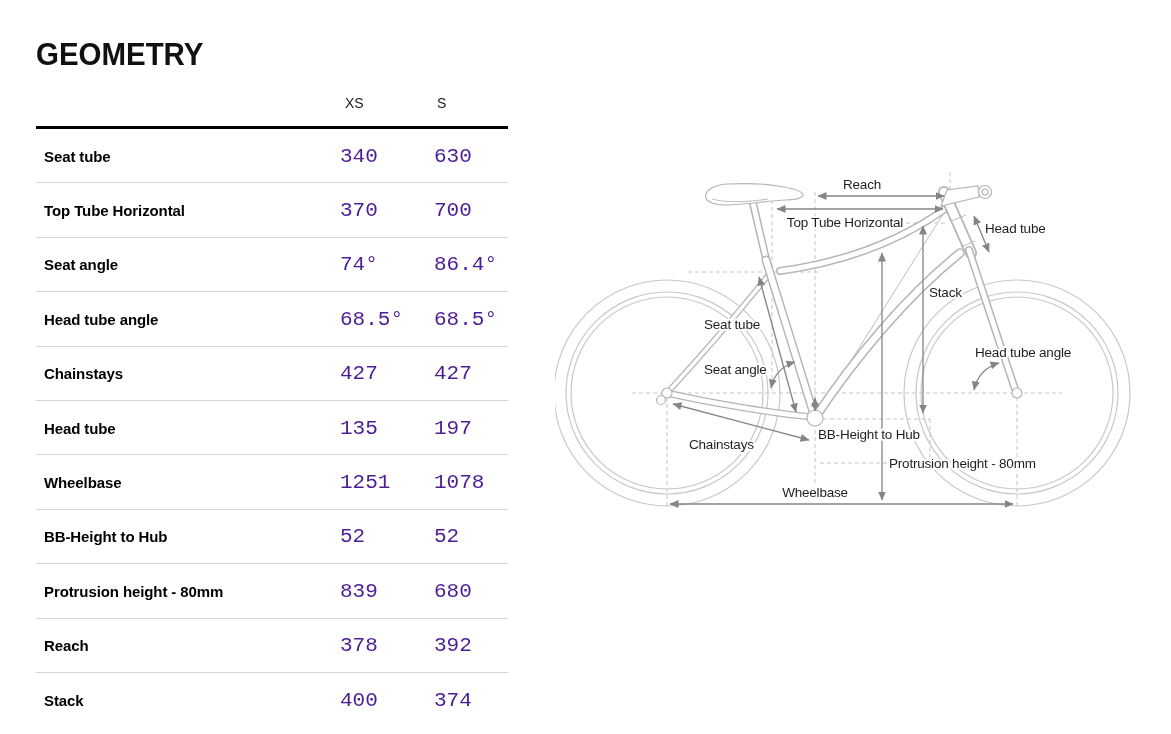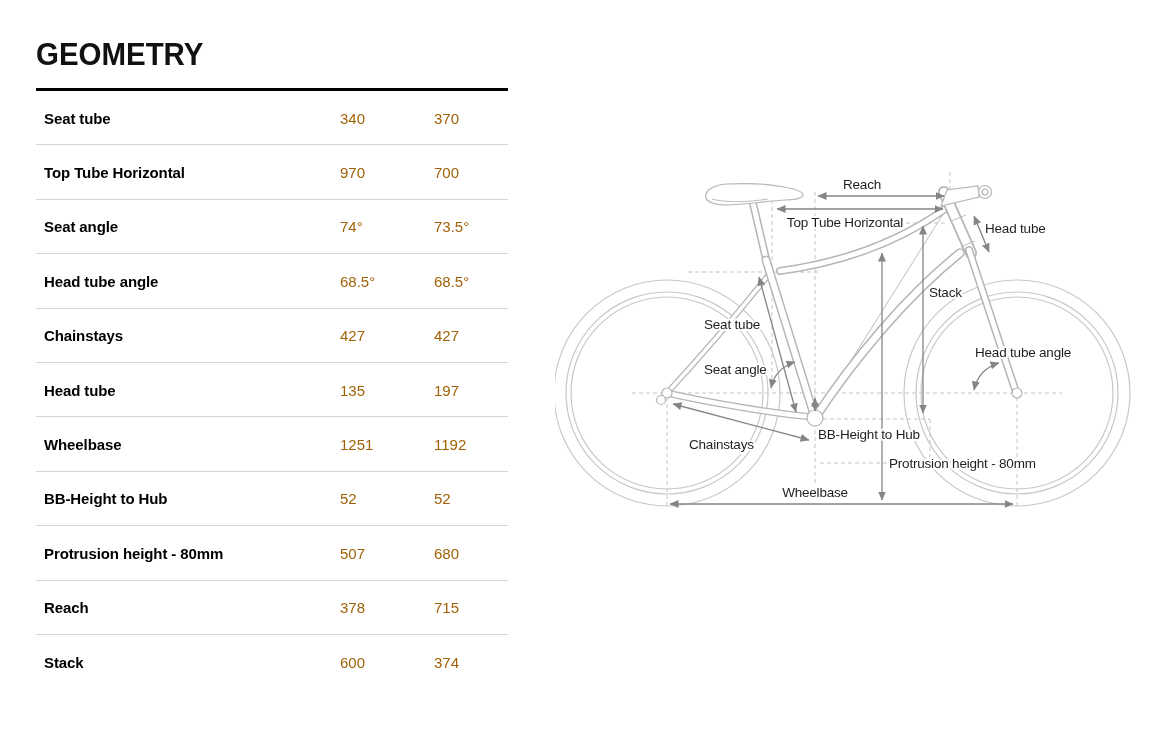--- a/index.html
+++ b/index.html
@@ -14,21 +14,21 @@
   .geo-table{position:absolute;left:36px;top:88px;width:472px;}
   .geo-header{position:relative;height:38px;}
   .col-h{position:absolute;top:7px;font-size:14px;color:#1a1a1a;}
   .col-h.xs{left:309px;}
   .col-h.s{left:401px;}
   .geo-body{border-top:3px solid #000;}
   .geo-row{position:relative;height:53.4px;border-bottom:1px solid #d4d4d4;}
   .geo-row:last-child{border-bottom:none;}
   .geo-row span{position:absolute;top:50%;transform:translateY(-50%);white-space:nowrap;}
   .row-label{left:8px;font-size:15px;font-weight:700;color:#000;letter-spacing:-0.1px;}
-  .row-val{font-size:15px;color:#a16207;}
+  .row-val{font-size:21px;color:#4c1d95;font-family:Liberation Mono, monospace;}
   .row-val.xs{left:304px;}
   .row-val.s{left:398px;}
   .diagram{position:absolute;left:555px;top:160px;width:616px;height:365px;}
   .dashed{stroke:#c4c4c4;stroke-width:1;fill:none;stroke-dasharray:4 3;}
   .wheel{stroke:#c8c8c8;stroke-width:1.2;fill:none;}
   .tube-o{stroke:#b5b5b5;fill:none;stroke-linecap:round;}
   .tube-i{stroke:#ffffff;fill:none;stroke-linecap:round;}
   .part{fill:#ffffff;stroke:#b5b5b5;stroke-width:1.2;}
   .thin{stroke:#bdbdbd;stroke-width:1;fill:none;}
   .dim{stroke:#858585;stroke-width:1.3;fill:none;}
@@ -36,74 +36,78 @@
     font-family:"Liberation Sans", sans-serif;font-size:13.5px;fill:#1f1f1f;
     letter-spacing:-0.2px;paint-order:stroke;stroke:#ffffff;stroke-width:4px;stroke-linejoin:round;
   }
 </style>
 </head>
 <body>
 
 <div class="title">GEOMETRY</div>
 
 <div class="geo-table">
+  <div class="geo-header">
+    <span class="col-h xs">XS</span>
+    <span class="col-h s">S</span>
+  </div>
   <div class="geo-body">
     <div class="geo-row">
       <span class="row-label">Seat tube</span>
       <span class="row-val xs">340</span>
-      <span class="row-val s">370</span>
+      <span class="row-val s">630</span>
     </div>
     <div class="geo-row">
       <span class="row-label">Top Tube Horizontal</span>
-      <span class="row-val xs">970</span>
+      <span class="row-val xs">370</span>
       <span class="row-val s">700</span>
     </div>
     <div class="geo-row">
       <span class="row-label">Seat angle</span>
       <span class="row-val xs">74°</span>
-      <span class="row-val s">73.5°</span>
+      <span class="row-val s">86.4°</span>
     </div>
     <div class="geo-row">
       <span class="row-label">Head tube angle</span>
       <span class="row-val xs">68.5°</span>
       <span class="row-val s">68.5°</span>
     </div>
     <div class="geo-row">
       <span class="row-label">Chainstays</span>
       <span class="row-val xs">427</span>
       <span class="row-val s">427</span>
     </div>
     <div class="geo-row">
       <span class="row-label">Head tube</span>
       <span class="row-val xs">135</span>
       <span class="row-val s">197</span>
     </div>
     <div class="geo-row">
       <span class="row-label">Wheelbase</span>
       <span class="row-val xs">1251</span>
-      <span class="row-val s">1192</span>
+      <span class="row-val s">1078</span>
     </div>
     <div class="geo-row">
       <span class="row-label">BB-Height to Hub</span>
       <span class="row-val xs">52</span>
       <span class="row-val s">52</span>
     </div>
     <div class="geo-row">
       <span class="row-label">Protrusion height - 80mm</span>
-      <span class="row-val xs">507</span>
+      <span class="row-val xs">839</span>
       <span class="row-val s">680</span>
     </div>
     <div class="geo-row">
       <span class="row-label">Reach</span>
       <span class="row-val xs">378</span>
-      <span class="row-val s">715</span>
+      <span class="row-val s">392</span>
     </div>
     <div class="geo-row">
       <span class="row-label">Stack</span>
-      <span class="row-val xs">600</span>
+      <span class="row-val xs">400</span>
       <span class="row-val s">374</span>
     </div>
   </div>
 </div>
 
 <svg class="diagram" viewBox="555 160 616 365" xmlns="http://www.w3.org/2000/svg">
   <defs>
     <marker id="ae" markerUnits="userSpaceOnUse" markerWidth="11" markerHeight="10" refX="8.5" refY="4" orient="auto">
       <path d="M0 0 L9 4 L0 8 Z" fill="#858585"></path>
     </marker>

